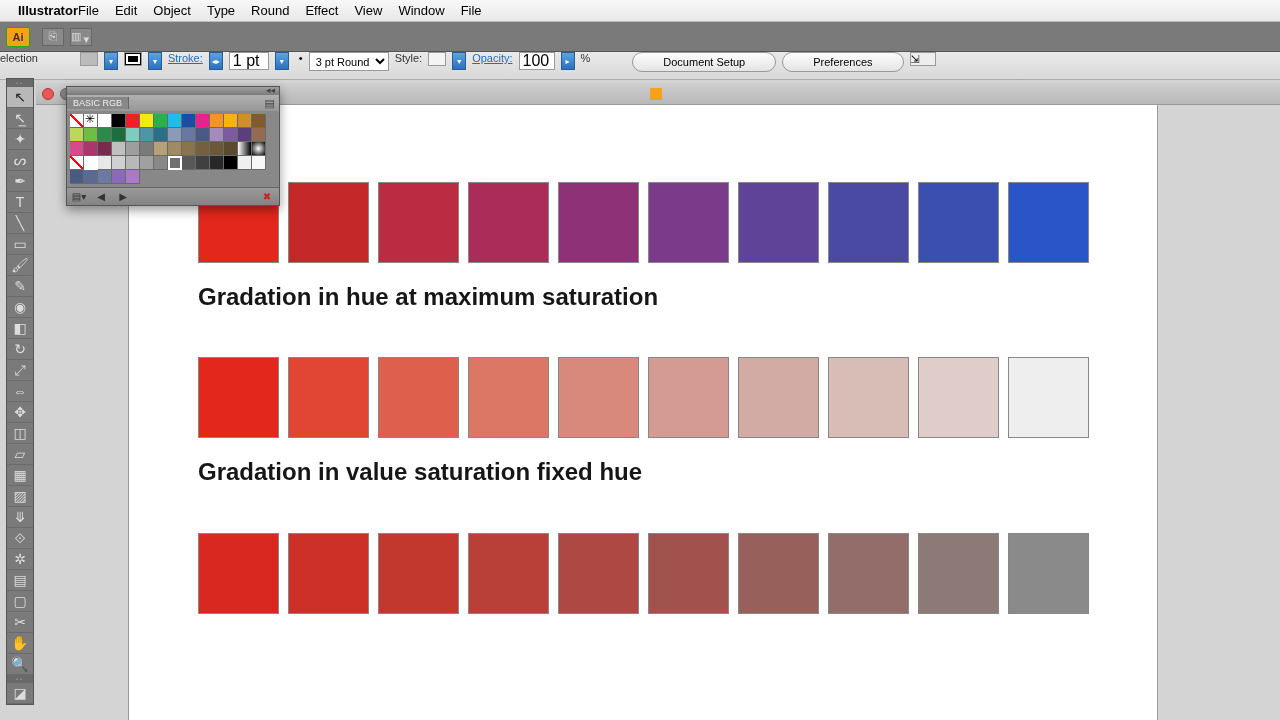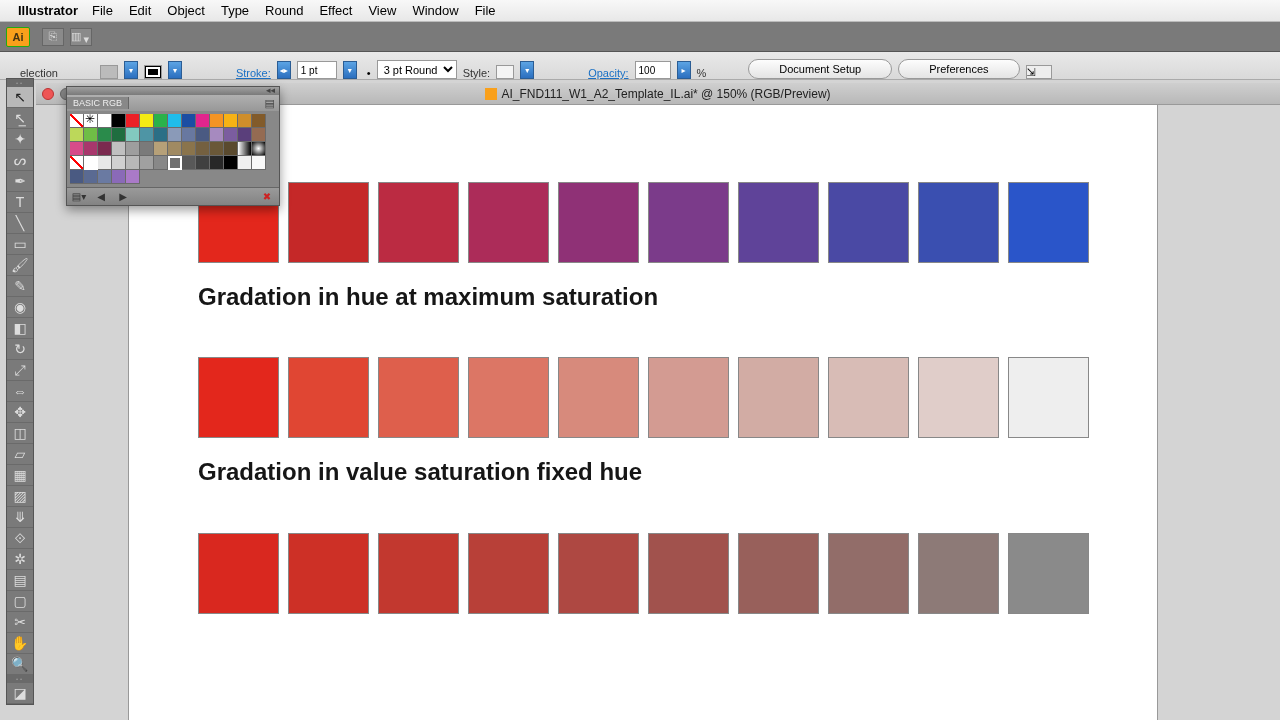--- a/index.html
+++ b/index.html
@@ -1,35 +1,35 @@
 <!DOCTYPE html>
 <html><head>
 <meta charset="utf-8">
 <style>
 * { margin: 0; padding: 0; box-sizing: border-box; font-family: -apple-system, BlinkMacSystemFont, "Lucida Grande", sans-serif; }
 body { background: #d4d4d4; width: 1280px; height: 720px; overflow: hidden; position: relative; }
 
 
 .menubar { background: linear-gradient(#f8f8f8, #e8e8e8); height: 22px; display: flex; align-items: center; padding: 0 8px; font-size: 13px; border-bottom: 1px solid #bbb; }
 .menubar .apple { font-size: 14px; margin-right: 10px; }
-.menubar .app-name { font-weight: bold; margin-right: 14px; }
+.menubar .app-name { font-weight: bold; }
 .menubar .menu-item { margin-right: 16px; cursor: default; }
 
 
 .app-toolbar { background: #7a7a7a; height: 30px; display: flex; align-items: center; padding: 0 6px; border-bottom: 1px solid #555; }
 .app-toolbar .ai-logo { width: 24px; height: 20px; background: #f9a01b; color: #431; font-weight: bold; font-size: 11px; display: flex; align-items: center; justify-content: center; border: 1px solid #2a1; border-radius: 2px; margin-right: 12px; }
 .app-toolbar .tb-btn { width: 22px; height: 18px; background: #8a8a8a; border: 1px solid #666; margin-right: 6px; display: flex; align-items: center; justify-content: center; color: #ddd; font-size: 11px; }
 .tb-drop { width: 8px; height: 8px; margin-left: 2px; }
 
 
-.control-bar { background: linear-gradient(#e9e9e9, #d9d9d9); height: 28px; display: flex; align-items: flex-end; padding: 0 20px; font-size: 11px; border-bottom: 1px solid #aaa; gap: 6px; }
+.control-bar { background: linear-gradient(#e9e9e9, #d9d9d9); height: 28px; display: flex; align-items: flex-start; padding: 0 0; font-size: 11px; border-bottom: 1px solid #aaa; gap: 6px; }
 .control-bar .label { color: #333; }
-.control-bar .link-label { color: #1a70c5; text-decoration: underline; margin-left: 48px; }
+.control-bar .link-label { color: #1a70c5; text-decoration: underline; }
 .control-bar .swatch-btn { width: 18px; height: 14px; border: 1px solid #999; background: #bbb; display: inline-block; }
-.control-bar .num-input { width: 40px; height: 18px; border: 1px solid #999; font-size: 10px; padding: 0 3px; background: #fff; }
+.control-bar .num-input { width: 40px; height: 18px; border: 1px solid #999; font-size: 16px; padding: 0 3px; background: #fff; }
 .control-bar .sel { height: 19px; border: 1px solid #999; font-size: 11px; background: #fff; padding: 0 2px; }
 .control-bar .big-btn { height: 20px; padding: 0 30px; border: 1px solid #999; background: linear-gradient(#fdfdfd,#e4e4e4); border-radius: 10px; font-size: 11px; }
 .control-bar .arrow { width: 14px; height: 18px; background: linear-gradient(#5ca4e4,#2b6fbf); border: 1px solid #2b5d94; display: inline-flex; align-items: center; justify-content: center; color: #fff; font-size: 8px; }
 
 
 .tools { position: absolute; left: 6px; top: 78px; width: 28px; background: #7a7a7a; border: 1px solid #555; display: flex; flex-direction: column; }
 .tools .tool { width: 26px; height: 21px; display: flex; align-items: center; justify-content: center; color: #ddd; font-size: 14px; border-bottom: 1px solid #6a6a6a; cursor: default; }
 .tools .tool.active { background: #b8b8b8; color: #222; }
 .tools .mini-grip { height: 8px; background: #6a6a6a; display: flex; align-items: center; justify-content: center; }
 .tools .mini-grip::before { content: "••"; color: #999; font-size: 6px; letter-spacing: 2px; }
@@ -152,21 +152,20 @@
 </div>
 
 <div class="doc-window">
   <div class="doc-titlebar">
     <div class="traffic">
         <span class="red"></span>
         <span></span>
         <span></span>
       </div>
     <span class="doc-icon"></span>
-    <span>AI_FND111_W1_A2_Template_IL.ai* @ 150% (RGB/Preview)</span>
   </div>
   <div class="canvas-area">
     <div class="artboard">
       <div id="row-hue" class="row" style="position:absolute;left:69px;top:77px">
           <div class="sq" style="background: rgb(227, 39, 28);"></div>
           <div class="sq" style="background: rgb(197, 40, 40);"></div>
           <div class="sq" style="background: rgb(187, 43, 66);"></div>
           <div class="sq" style="background: rgb(172, 44, 89);"></div>
           <div class="sq" style="background: rgb(143, 49, 118);"></div>
           <div class="sq" style="background: rgb(123, 59, 138);"></div>

